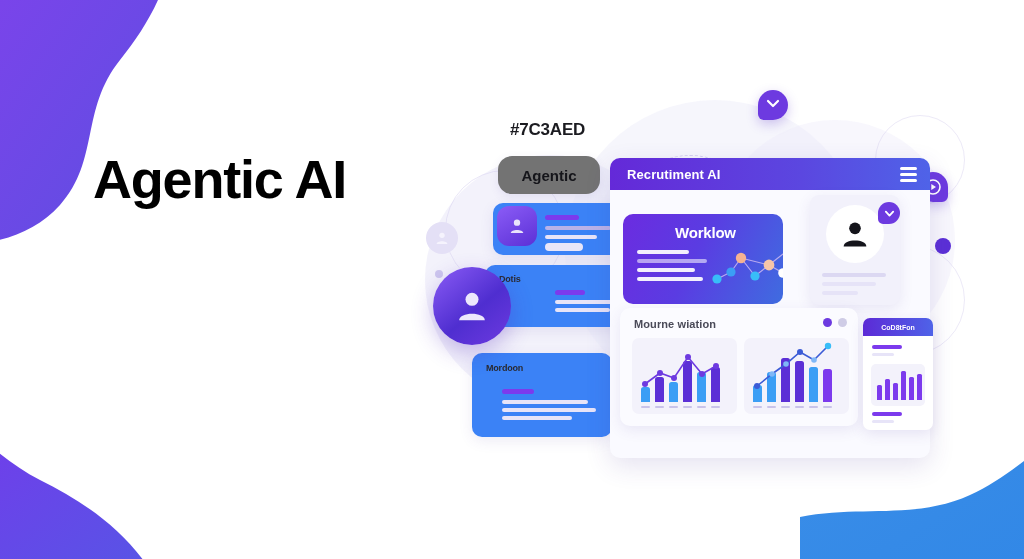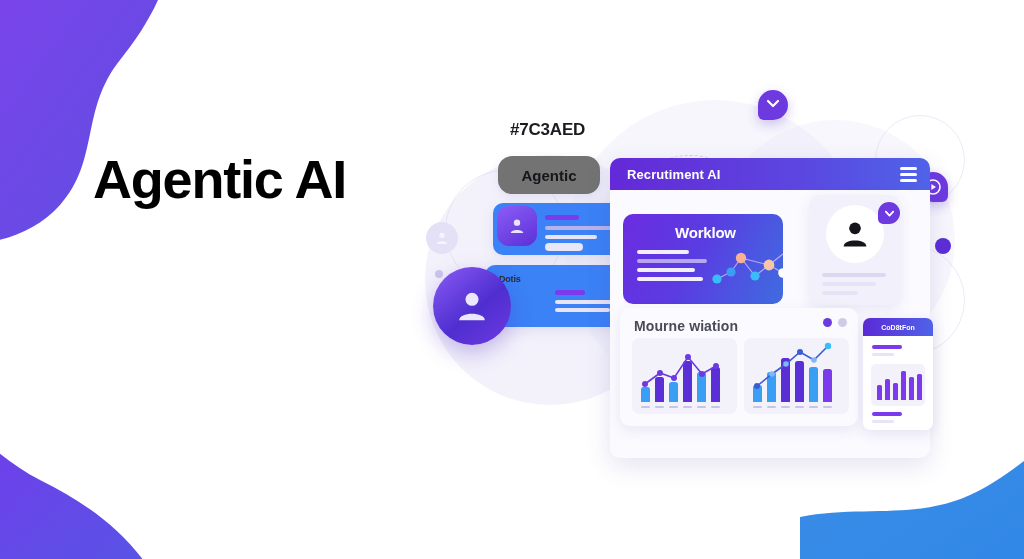--- a/index.html
+++ b/index.html
@@ -130,21 +130,21 @@
     position:absolute; left:52px; top:10px; color:#fff;
     font-size:15px; font-weight:700; letter-spacing:-.2px;
   }
 
   
   #metrics {
     position:absolute; left:205px; top:248px; width:238px; height:118px;
     background:#fbfbff; border-radius:10px;
     box-shadow:0 4px 14px rgba(80,60,160,.10);
   }
-  #metrics-title { position:absolute; left:14px; top:10px; font-size:14px;
+  #metrics-title { position:absolute; left:14px; top:10px; font-size:11px;
                    font-weight:700; color:#4a4a58; letter-spacing:.1px; }
   .dot-ind { position:absolute; width:9px; height:9px; border-radius:50%; top:10px; }
 
   .chart-box {
     position:absolute; top:30px; width:105px; height:76px;
     background:#f3f2fb; border-radius:7px;
   }
   .bar { position:absolute; bottom:12px; width:9px; border-radius:2.5px 2.5px 0 0; }
   .tick { position:absolute; bottom:6px; width:9px; height:2.5px; border-radius:2px; background:#c9c3ea; }
 
@@ -264,20 +264,27 @@
       </svg>
     </div>
 
     <div class="card" style="left:70px; top:205px; width:140px; height:62px;">
       <div class="label" style="left:14px; top:9px; font-size:9px; color:#2a2a32;">Dotis</div>
       <div class="ln dark" style="left:70px; top:25px; width:30px;"></div>
       <div class="ln pale" style="left:70px; top:35px; width:62px; height:3.5px;"></div>
       <div class="ln pale" style="left:70px; top:43px; width:55px; height:3.5px;"></div>
     </div>
 
+    <div class="card" style="left:57px; top:293px; width:140px; height:84px;">
+      <div class="label" style="left:14px; top:10px; font-size:9px; color:#2a2a32;">Mordoon</div>
+      <div class="ln dark" style="left:30px; top:36px; width:32px;"></div>
+      <div class="ln pale" style="left:30px; top:47px; width:86px; height:3.5px;"></div>
+      <div class="ln pale" style="left:30px; top:55px; width:94px; height:3.5px;"></div>
+      <div class="ln pale" style="left:30px; top:63px; width:70px; height:3.5px;"></div>
+    </div>
 
     <div class="avatar-big" style="left:18px; top:207px; width:78px; height:78px;">
       <svg width="40" height="40" viewBox="0 0 24 24">
         <circle cx="12" cy="8" r="3.9" fill="#ece8fc"></circle>
         <path d="M4.3 20.5 C4.3 15.3 19.7 15.3 19.7 20.5 Z" fill="#ece8fc"></path>
       </svg>
     </div>
 
     <div id="panel"></div>
     <div id="panel-header">

